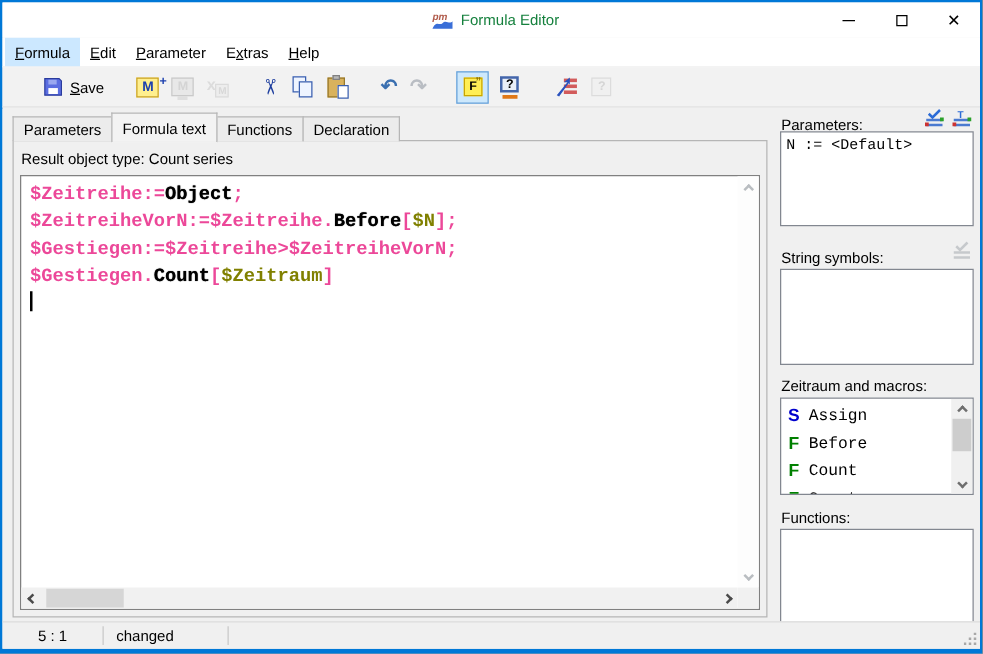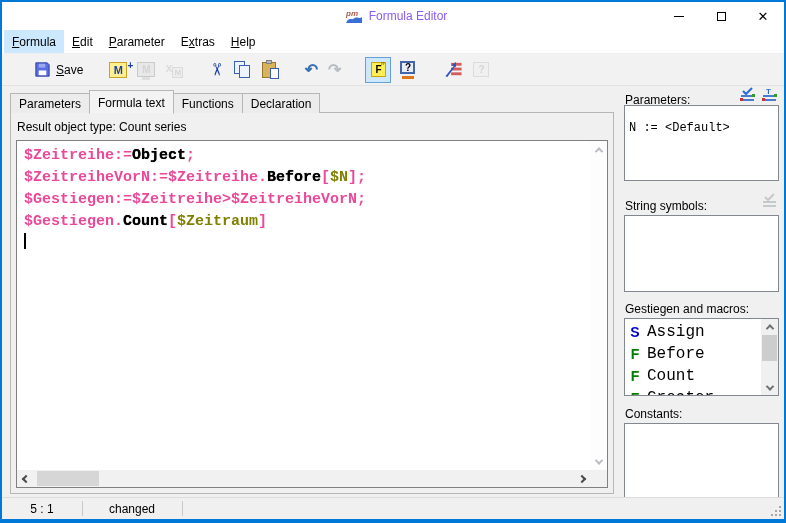--- a/index.html
+++ b/index.html
@@ -5,21 +5,21 @@
   * { margin:0; padding:0; box-sizing:border-box; }
   html,body { width:786px; height:523px; overflow:hidden; background:#444; }
   body { font-family:"Liberation Sans", sans-serif; font-size:12px; color:#000; }
 
   .window { position:relative; width:786px; height:523px; background:#f0f0f0;
             border:2px solid #0078d7; border-bottom-width:4px; }
 
   
   .titlebar { height:28px; background:#fff; display:flex; align-items:center; position:relative;justify-content:center; }
   .title-icon { width:18px; height:15px; margin:0 6px 0 6px; }
-  .window-title { font-size:12px; color:#8b5cf6; }
+  .window-title { font-size:12px; color:#15803d; }
   .win-controls { position:absolute; right:0; top:0; height:28px; display:flex; }
   .win-btn { width:42px; height:28px; display:flex; align-items:center; justify-content:center; }
   .glyph-min { width:10px; height:1px; background:#000; display:block; }
   .glyph-max { width:9px; height:9px; border:1px solid #000; display:block; }
   .glyph-close { font-size:13px; line-height:1; }
 
   
   .menubar { height:24px; background:#fff; display:flex; align-items:stretch; padding-left:2px; border-bottom:1px solid #f0f0f0; }
   .menu-item { padding:4px 8px; display:flex; align-items:center; }
   .menu-item.highlighted { background:#cce8ff; }
@@ -100,40 +100,40 @@
   .chev.left  { border-left:2px solid; border-bottom:2px solid; transform:rotate(45deg); }
   .chev.right { border-right:2px solid; border-top:2px solid; transform:rotate(45deg); }
   .c-pale { color:#b9bdc1; } .c-dark { color:#4a4a4a; } .c-mid { color:#6e6e6e; }
 
   
   .rpanel { position:absolute; left:620px; top:0; width:159px; bottom:0; }
   .panel-label { position:absolute; left:3px; }
   .mini-icons { position:absolute; right:2px; display:flex; gap:4px; }
   .listbox { position:absolute; left:2px; right:2px; background:#fff; border:1px solid #828790; overflow:hidden; }
 
-  .lb-params { top:18px; height:76px; font-family:"Liberation Mono", monospace; font-size:12px; line-height:21px; padding:12px 0 0 4px; white-space:pre; }
+  .lb-params { top:18px; height:76px; font-family:"Liberation Mono", monospace; font-size:12px; line-height:21px; padding:0 0 0 4px; white-space:pre; }
   .lb-strings { top:128px; height:77px; }
   .lb-funcs { top:231px; height:78px; }
   .lb-consts { top:336px; height:76px; }
 
   .func-rows { position:absolute; left:0; top:0; right:17px; bottom:0; padding-top:2px; }
   .func-row { display:flex; align-items:center; height:22px; padding-left:4px; gap:6px; }
   .func-ic { width:12px; text-align:center; font-weight:bold; font-size:14px; font-family:"Liberation Sans", sans-serif; }
-  .func-lb { font-family:"Liberation Mono", monospace; font-size:16px; }
+  .func-lb { font-family:"Liberation Mono", monospace; font-size:13px; }
   .func-scroll { position:absolute; right:0; top:0; bottom:0; width:17px; background:#f0f0f0; }
   .func-scroll .arr { position:absolute; left:0; width:17px; height:15px; display:flex; align-items:center; justify-content:center; }
   .func-scroll .arr.up { top:0; } .func-scroll .arr.down { bottom:0; }
   .func-thumb { position:absolute; left:1px; top:16px; width:15px; height:26px; background:#cdcdcd; }
 
   .sec-params { top:5px; }
 
   
   .statusbar { position:absolute; left:0; right:0; bottom:0; height:22px; background:#f0f0f0; border-top:1px solid #dcdcdc; }
   .sb-cell { position:absolute; top:0; height:100%; display:flex; align-items:center; justify-content:center; }
-  .sb-c1 { left:0; width:80px; } .sb-c2 { left:80px; width:100px;text-align:center; }
+  .sb-c1 { left:0; width:80px; } .sb-c2 { left:64px; width:100px;text-align:center; }
   .sb-div { position:absolute; top:3px; bottom:3px; width:1px; background:#c8c8c8; }
   .sb-d1 { left:80px; } .sb-d2 { left:180px; }
   .resize-grip { position:absolute; right:2px; bottom:2px; width:11px; height:11px; }
 </style>
 </head>
 <body>
 
 <div class="window">
 
   <div class="titlebar">
@@ -293,21 +293,21 @@
       <div class="panel-label" style="top:112px;">String symbols:</div>
       <div class="mini-icons" style="top:106px;">
         <svg width="18" height="15" viewBox="0 0 18 15">
           <path d="M4 4 L7 7 L13 1" stroke="#c6c9cc" stroke-width="2" fill="none"></path>
           <rect x="2" y="8" width="13" height="2" fill="#c6c9cc"></rect>
             <rect x="2" y="12" width="13" height="2" fill="#c6c9cc"></rect>
         </svg>
       </div>
       <div class="listbox lb-strings"></div>
 
-      <div class="panel-label" style="top:215px;">Gestiegen and macros:</div>
+      <div class="panel-label" style="top:215px;">Zeitraum and macros:</div>
       <div class="listbox lb-funcs">
         <div class="func-rows" id="func-rows">
             <div class="func-row">
               <span class="func-ic" style="color: rgb(0, 0, 205);">S</span>
               <span class="func-lb">Assign</span>
             </div>
             <div class="func-row">
               <span class="func-ic" style="color: rgb(0, 128, 0);">F</span>
               <span class="func-lb">Before</span>
             </div>
@@ -324,21 +324,21 @@
           <div class="arr up">
               <span class="chev up c-mid"></span>
             </div>
           <div class="func-thumb"></div>
           <div class="arr down">
               <span class="chev down c-mid"></span>
             </div>
         </div>
       </div>
 
-      <div class="panel-label" style="top:320px;">Constants:</div>
+      <div class="panel-label" style="top:320px;">Functions:</div>
       <div class="listbox lb-consts"></div>
     </div>
   </div>
 
   <div class="statusbar">
     <div class="sb-cell sb-c1">5 : 1</div>
     <div class="sb-div sb-d1"></div>
     <div class="sb-cell sb-c2">changed</div>
     <div class="sb-div sb-d2"></div>
     <svg class="resize-grip" viewBox="0 0 11 11">

